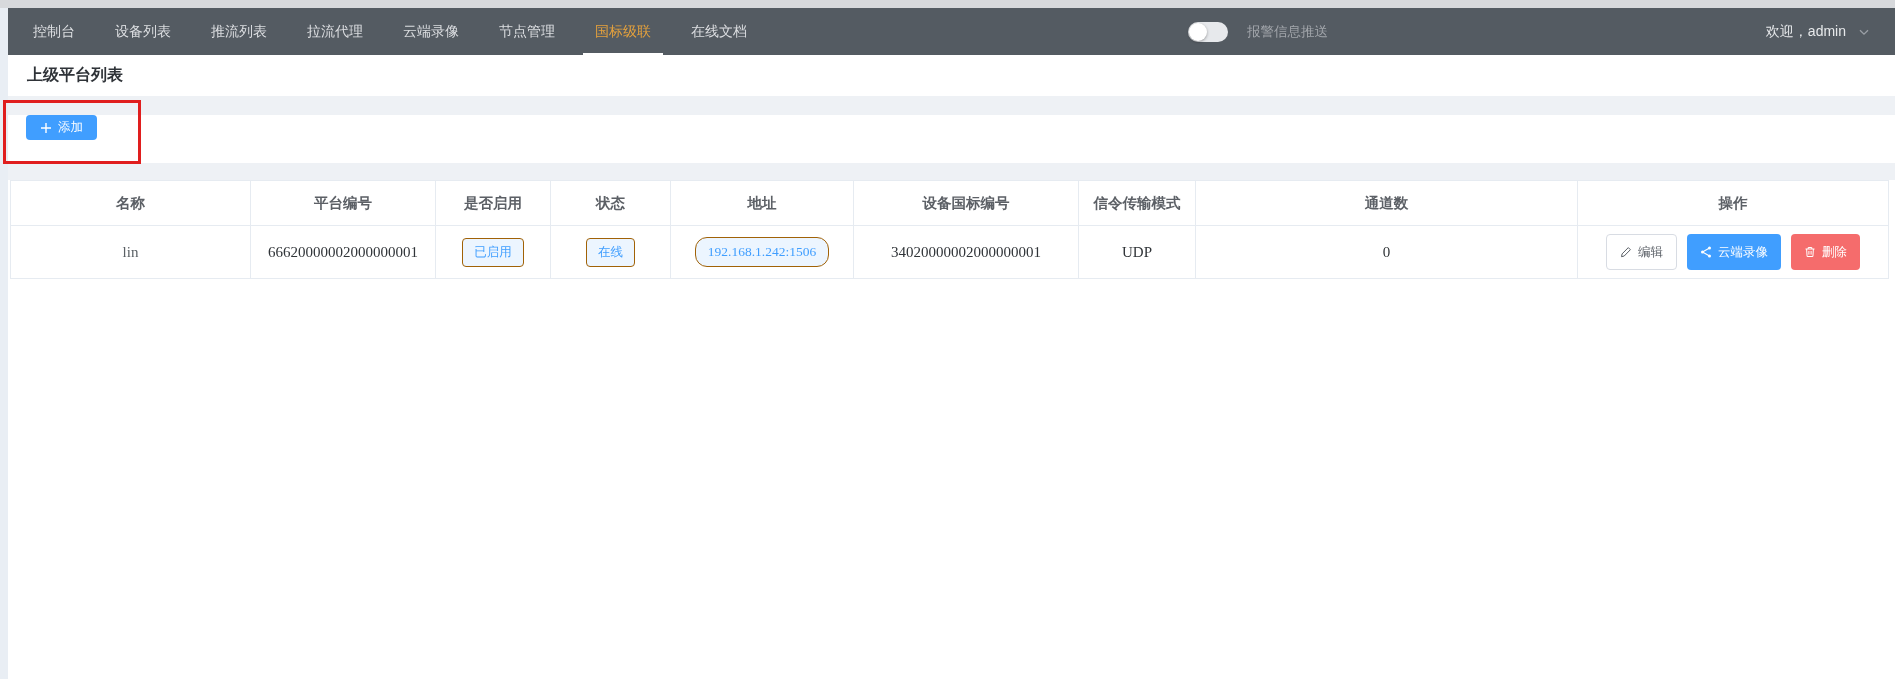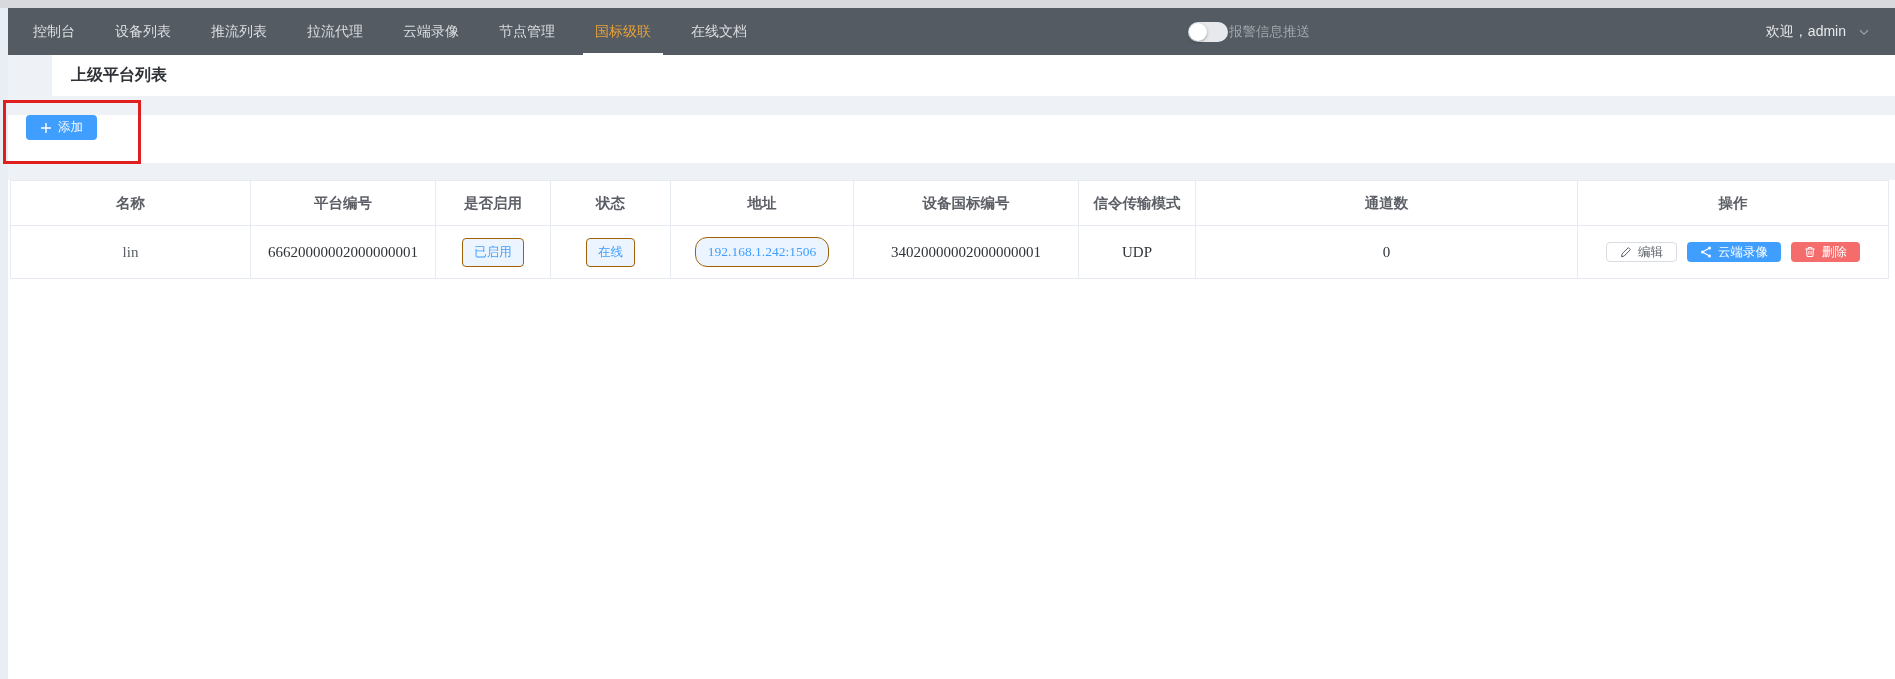--- a/index.html
+++ b/index.html
@@ -11,30 +11,30 @@
   .left-strip { position:absolute; top:8px; left:0; width:8px; height:671px; background:#e9eef4; }
   .page { position:absolute; left:8px; top:8px; width:1887px; height:671px; display:flex; flex-direction:column; background:#eef1f5; }
 
   
   .navbar { position:relative; height:47px; flex-shrink:0; background:#545b62; display:flex; align-items:center; padding-left:5px; }
   .nav-tabs { display:flex; height:47px; }
   .nav-tab { height:47px; line-height:47px; padding:0 20px; font-size:14px; color:#dcdee1; cursor:pointer; position:relative; white-space:nowrap; }
   .nav-tab.active { color:#e6a23c; }
   .nav-tab.active::after { content:""; position:absolute; left:8px; right:8px; bottom:0; height:2px; background:#ffffff; }
 
-  .toggle-group { position:absolute; left:1180px; top:0; height:47px; display:flex; align-items:center; gap:1px; }
+  .toggle-group { position:absolute; left:1180px; top:0; height:47px; display:flex; align-items:center; gap:19px; }
   .switch { width:40px; height:20px; border-radius:10px; background:#e7e9ec; position:relative; cursor:pointer; }
   .switch-knob { position:absolute; left:1px; top:1px; width:18px; height:18px; border-radius:50%; background:#fff; box-shadow:0 1px 3px rgba(0,0,0,.35); }
   .toggle-label { color:#a2a6ab; font-size:13.5px; }
 
   .nav-user { position:absolute; right:26px; top:0; height:47px; display:flex; align-items:center; gap:13px; color:#e7e9eb; font-size:14px; cursor:pointer; }
   .nav-user .chev { display:inline-flex; color:#9ba0a6; margin-top:2px; }
 
   
-  .title-bar { height:41px; flex-shrink:0; background:#fff; display:flex; align-items:center; padding-left:19px;margin-left:44px; }
+  .title-bar { height:41px; flex-shrink:0; background:#fff; display:flex; align-items:center; padding-left:19px; }
   .page-title { font-size:16px; font-weight:bold; color:#2f3338; }
 
   .band1 { height:19px; flex-shrink:0; }
   .band2 { height:17px; flex-shrink:0; }
 
   
   .toolbar-panel { height:48px; flex-shrink:0; background:#fff; display:flex; padding-left:18px; }
   .btn-add { height:25px; background:#409eff; color:#fff; border:none; border-radius:4px; font-size:12.5px; display:inline-flex; align-items:center; gap:6px; padding:0 14px; cursor:pointer; font-family:inherit; }
 
   
@@ -42,21 +42,21 @@
   table { border-collapse:collapse; table-layout:fixed; width:1879px; margin-left:2px; background:#fff; }
   th, td { border:1px solid #e6ebf1; text-align:center; vertical-align:middle; }
   th { height:45px; font-size:14.5px; font-weight:600; color:#5c6066; background:#fff; }
   td { height:53px; font-family:"Liberation Serif","DejaVu Serif",serif; font-size:15px; color:#303438; }
   td.name-cell { color:#5a6065; }
 
   .badge { display:inline-block; background:#ecf5ff; border:1px solid #a16207; color:#409eff; border-radius:4px; padding:5px 11px; font-size:12.5px; font-family:"Liberation Sans",sans-serif; cursor:default; }
   .badge-addr { border-radius:12px; padding:6px 12px; font-family:"Liberation Serif","DejaVu Serif",serif; font-size:13.5px; cursor:pointer; }
 
   .op-wrap { display:flex; align-items:center; justify-content:center; gap:10px; font-family:"Liberation Sans",sans-serif; }
-  .btn { height:20px; border-radius:4px; font-size:12.5px; display:inline-flex; align-items:center; gap:6px; padding:0 13px; border:none; cursor:pointer; font-family:inherit; }
+  .btn { height:36px; border-radius:4px; font-size:12.5px; display:inline-flex; align-items:center; gap:6px; padding:0 13px; border:none; cursor:pointer; font-family:inherit; }
   .btn-edit { background:#fff; border:1px solid #d8dce3; color:#5a5f66; }
   .btn-select { background:#409eff; color:#fff; }
   .btn-delete { background:#f56c6c; color:#fff; }
 
   .icon { display:inline-flex; align-items:center; }
 
   
   .annotation-rect { position:absolute; left:3px; top:100px; width:138px; height:64px; border:3px solid #e01e1e; z-index:50; pointer-events:none; }
 </style>
 </head>

